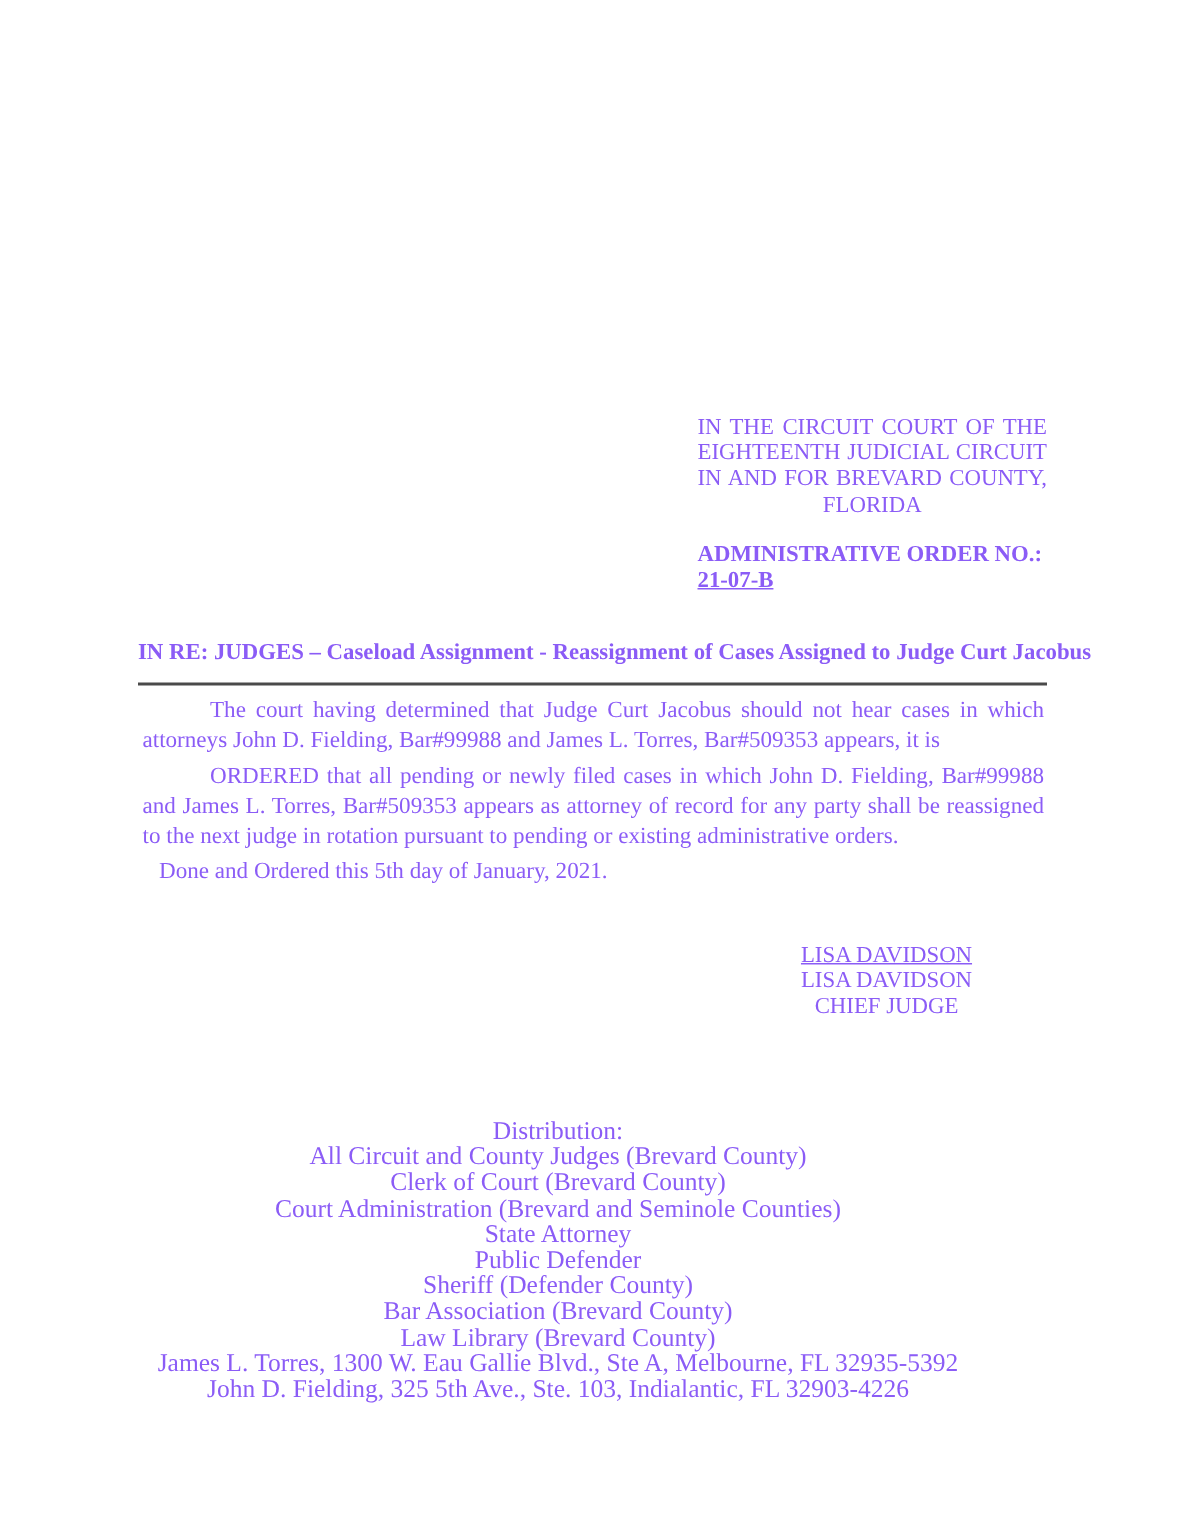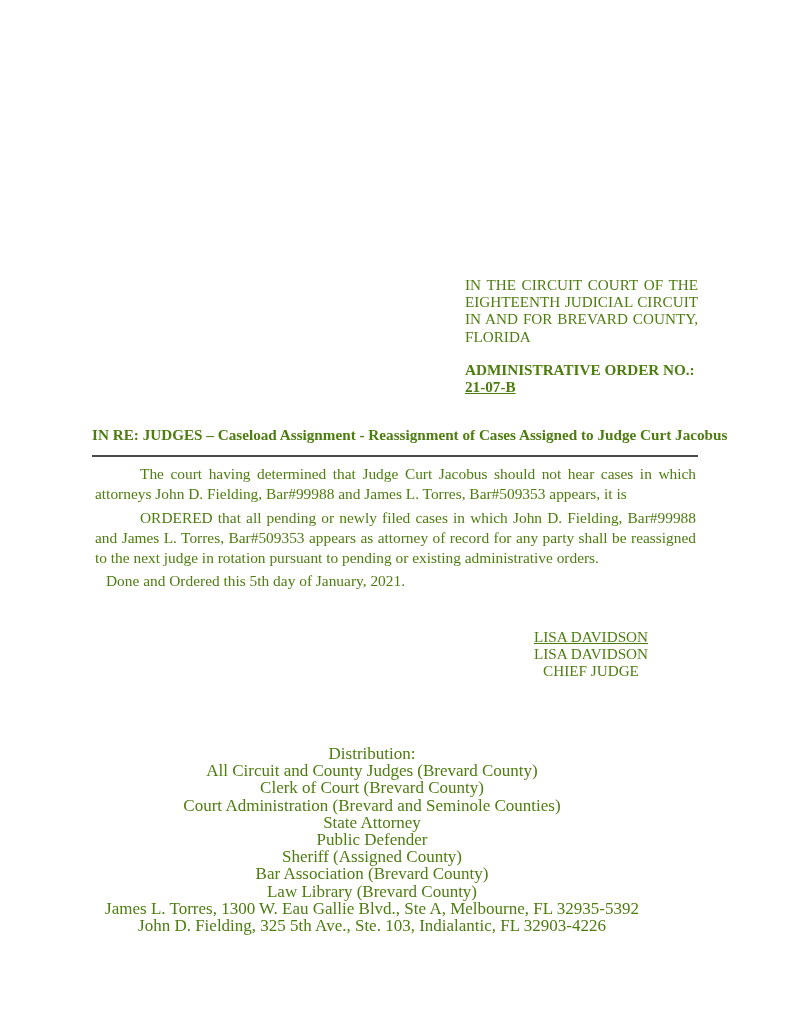--- a/index.html
+++ b/index.html
@@ -6,38 +6,38 @@
     margin: 0;
     padding: 0;
     background: #ffffff;
   }
   .page {
     position: relative;
     width: 791px;
     height: 1024px;
     background: #ffffff;
     font-family: "Liberation Serif", "DejaVu Serif", serif;
-    color: #4d7c0f;
+    color: #8b5cf6;
     overflow: hidden;
   }
   
   .court-block {
     position: absolute;
     left: 465px;
     top: 276px;
     width: 233px;
     font-size: 15.2px;
     line-height: 17.2px;
   }
   .cap-line.just {
     text-align: justify;
     text-align-last: justify;
   }
   .cap-line.last {
-    text-align: left;
+    text-align: center;
   }
   .order-label {
     margin-top: 16px;
     font-weight: bold;
   }
   .order-number {
     font-weight: bold;
     text-decoration: underline;
   }
   
@@ -127,20 +127,20 @@
     <div class="sig-title">CHIEF JUDGE</div>
   </div>
 
   <div class="dist-block">
     <div class="dist-line">Distribution:</div>
     <div class="dist-line">All Circuit and County Judges (Brevard County)</div>
     <div class="dist-line">Clerk of Court (Brevard County)</div>
     <div class="dist-line">Court Administration (Brevard and Seminole Counties)</div>
     <div class="dist-line">State Attorney</div>
     <div class="dist-line">Public Defender</div>
-    <div class="dist-line">Sheriff (Assigned County)</div>
+    <div class="dist-line">Sheriff (Defender County)</div>
     <div class="dist-line">Bar Association (Brevard County)</div>
     <div class="dist-line">Law Library (Brevard County)</div>
     <div class="dist-line">James L. Torres, 1300 W. Eau Gallie Blvd., Ste A, Melbourne, FL 32935-5392</div>
     <div class="dist-line">John D. Fielding, 325 5th Ave., Ste. 103, Indialantic, FL 32903-4226</div>
   </div>
 
 </div>
 
 </body></html>

